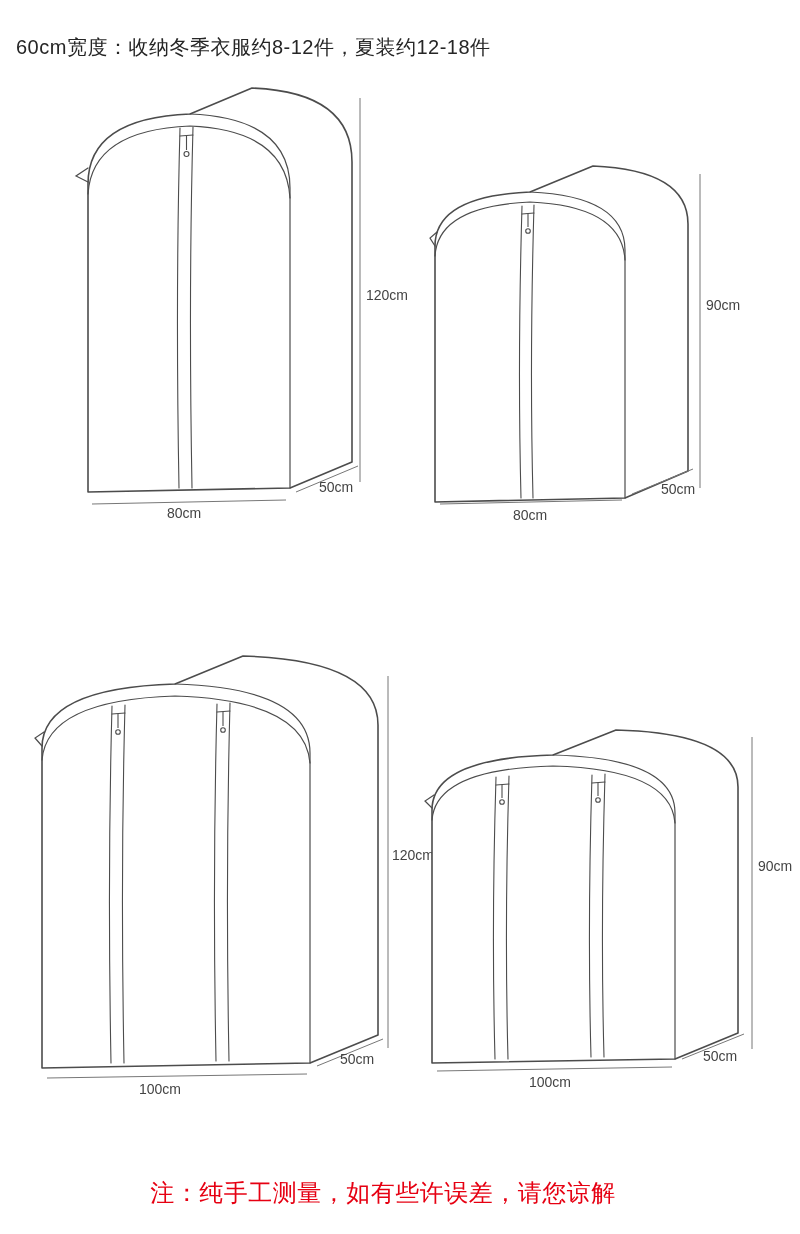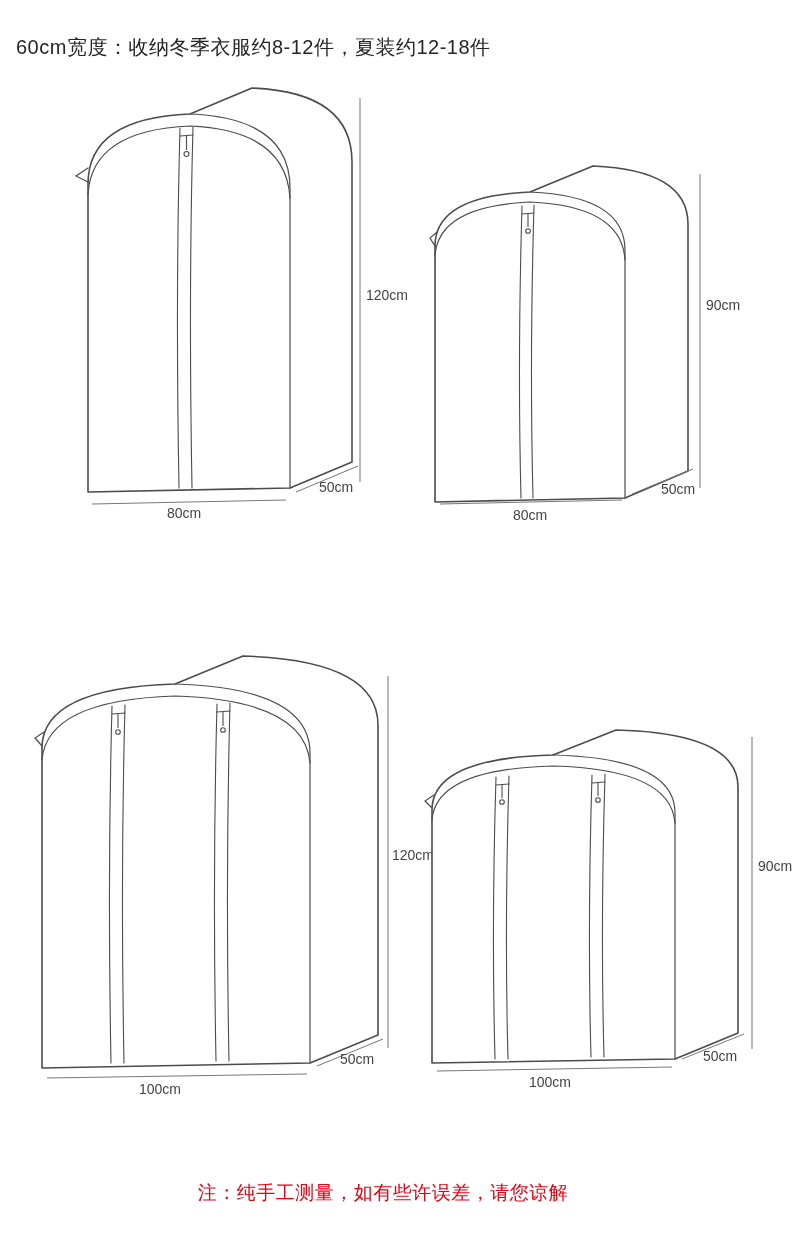--- a/index.html
+++ b/index.html
@@ -7,21 +7,21 @@
   .page { position:relative; width:800px; height:1234px; background:#ffffff; overflow:hidden; }
   .heading {
     position:absolute; left:16px; width:800px; text-align:left;
     font-size:20px; color:#262626; letter-spacing:0.5px; line-height:28px;
   }
   #heading-1 { top:33px; }
   #heading-2 { top:578px; }
   #heading-3 { top:1128px; }
   .note {
     position:absolute; left:0; top:1180px; width:766px; text-align:center;
-    font-size:19px; color:#e60012; letter-spacing:0.5px; line-height:26px;
+    font-size:24px; color:#e60012; letter-spacing:0.5px; line-height:26px;
   }
   svg.bag { position:absolute; overflow:visible; }
   .outline { fill:#ffffff; stroke:#4c4c4c; stroke-width:1.6; stroke-linejoin:round; stroke-linecap:round; }
   .inner   { fill:none; stroke:#4c4c4c; stroke-width:1.2; stroke-linecap:round; }
   .zip     { fill:none; stroke:#4c4c4c; stroke-width:1.1; stroke-linecap:round; }
   .pull    { fill:none; stroke:#4c4c4c; stroke-width:1.1; }
   .dim     { stroke:#777777; stroke-width:1; fill:none; }
   .dimtext { font-size:14px; fill:#444444; }
   .mid { text-anchor:middle; }
 </style>

